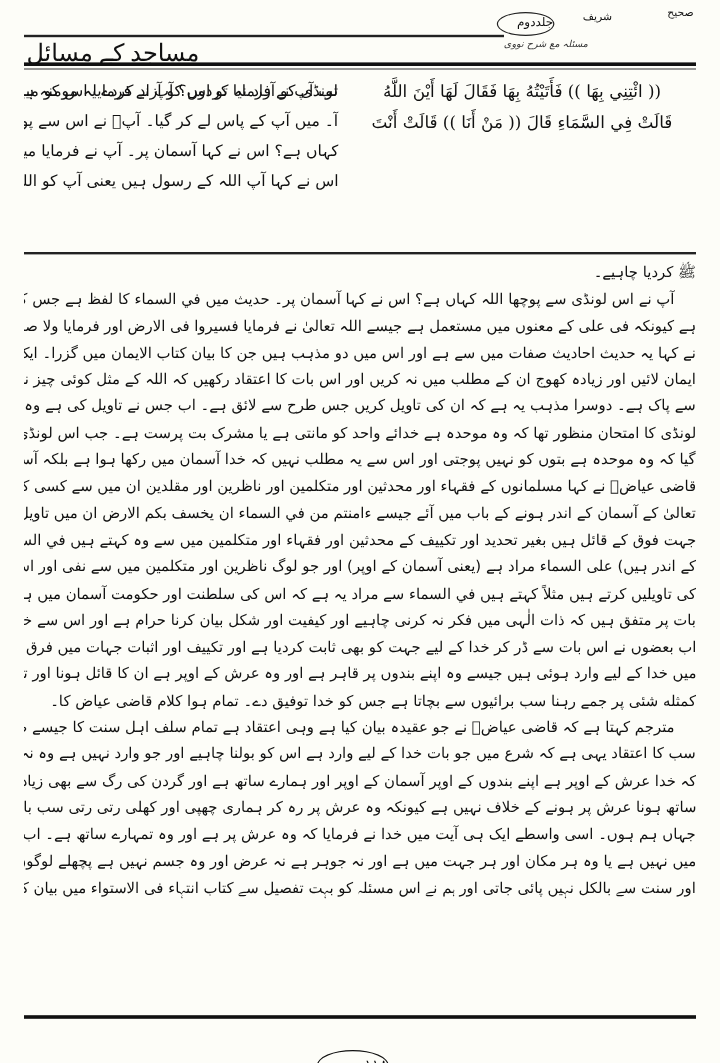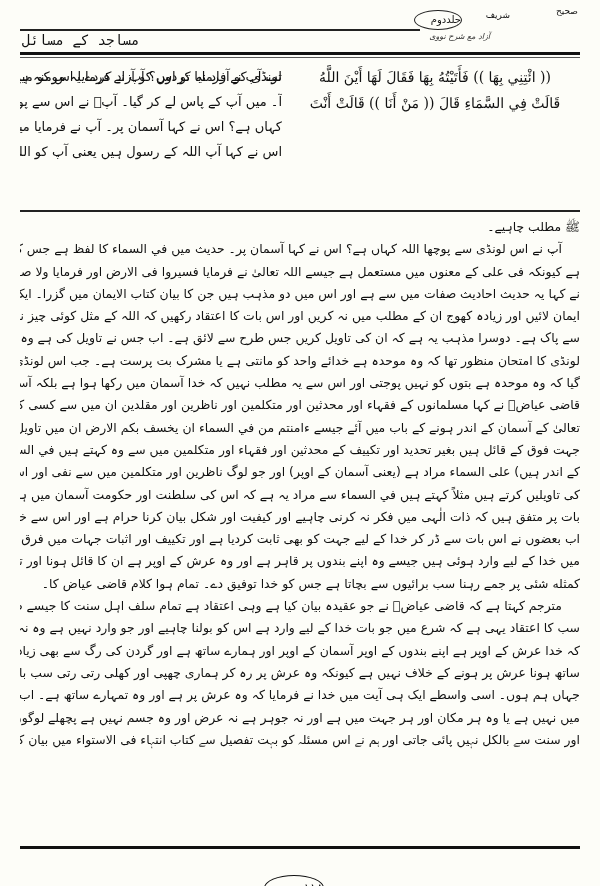--- a/index.html
+++ b/index.html
@@ -51,22 +51,22 @@
       left: 0;
       top: 57px;
       width: 560px;
       height: 1px;
       background: #555;
     }
     .header .chapter-title {
       position: absolute;
       left: 2px;
       top: 32px;
-      font-family: Liberation Mono, monospace;
-      font-size: 14px;
+      font-family: Liberation Serif, serif;
+      font-size: 20px;
       direction: rtl;
       white-space: nowrap;
     }
     .book-logo {
       position: absolute;
       right: 0;
       top: 6px;
       width: 200px;
       height: 46px;
     }
@@ -209,21 +209,21 @@
 
 <div class="page">
 
   <div class="header">
     <div class="rule-top"></div>
     <div class="chapter-title">مساجد کے مسائل</div>
     <div class="book-logo">
       <span class="sahih">صحیح</span>
       <span class="sharif">شریف</span>
       <span class="volume-oval">جلددوم</span>
-      <span class="calligraphy">آزاد مع شرح نووی</span>
+      <span class="calligraphy">مسئلہ مع شرح نووی</span>
     </div>
     <div class="rule-bottom"></div>
     <div class="rule-bottom2"></div>
   </div>
 
   <div class="top-section">
     <div class="col-arabic">
       <div class="line">(( ائْتِنِي بِهَا )) فَأَتَيْتُهُ بِهَا فَقَالَ لَهَا أَيْنَ اللَّهُ</div>
       <div class="line">قَالَتْ فِي السَّمَاءِ قَالَ (( مَنْ أَنَا )) قَالَتْ أَنْتَ</div>
     </div>
@@ -234,21 +234,21 @@
       <div class="line">اس نے کہا آپ اللہ کے رسول ہیں یعنی آپ کو اللہ نے بھیجا ہے۔</div>
     </div>
     <div class="col-urdu last-line" style="direction: rtl;">
       <div class="line">تب آپ نے فرمایا تو اس کو آزاد کردے یہ مومنہ ہے۔</div>
     </div>
   </div>
 
   <div class="section-divider"></div>
 
   <div class="commentary">
-    <div class="cline short">ﷺ مطلب چاہیے۔</div>
+    <div class="cline short">ﷺ کردیا چاہیے۔</div>
     <div class="cline indent">آپ نے اس لونڈی سے پوچھا اللہ کہاں ہے؟ اس نے کہا آسمان پر۔ حدیث میں في السماء کا لفظ ہے جس کے معنی علی السماء</div>
     <div class="cline">ہے کیونکہ فی علی کے معنوں میں مستعمل ہے جیسے اللہ تعالیٰ نے فرمایا فسیروا فی الارض اور فرمایا ولا صلبنکم فی جزوع النخل۔ نووی</div>
     <div class="cline">نے کہا یہ حدیث احادیث صفات میں سے ہے اور اس میں دو مذہب ہیں جن کا بیان کتاب الایمان میں گزرا۔ ایک مذہب یہ ہے کہ ان حدیثوں پر</div>
     <div class="cline">ایمان لائیں اور زیادہ کھوج ان کے مطلب میں نہ کریں اور اس بات کا اعتقاد رکھیں کہ اللہ کے مثل کوئی چیز نہیں ہے اور وہ مخلوقات کی نشانیوں</div>
     <div class="cline">سے پاک ہے۔ دوسرا مذہب یہ ہے کہ ان کی تاویل کریں جس طرح سے لائق ہے۔ اب جس نے تاویل کی ہے وہ کہتا ہے کہ رسول اللہؐ کو اس</div>
     <div class="cline">لونڈی کا امتحان منظور تھا کہ وہ موحدہ ہے خدائے واحد کو مانتی ہے یا مشرک بت پرست ہے۔ جب اس لونڈی نے کہا کہ خدا آسمان پر ہے تو معلوم ہو</div>
     <div class="cline">گیا کہ وہ موحدہ ہے بتوں کو نہیں پوجتی اور اس سے یہ مطلب نہیں کہ خدا آسمان میں رکھا ہوا ہے بلکہ آسمان دعا کا قبلہ ہے جیسے کعبہ نماز کا قبلہ ہے۔</div>
     <div class="cline">قاضی عیاضؒ نے کہا مسلمانوں کے فقہاء اور محدثین اور متکلمین اور ناظرین اور مقلدین ان میں سے کسی کا اختلاف نہیں کہ جو ظاہر نصوص اللہ</div>
     <div class="cline">تعالیٰ کے آسمان کے اندر ہونے کے باب میں آئے جیسے ءامنتم من في السماء ان يخسف بكم الارض ان میں تاویل کی گئی ہے اب جو</div>
     <div class="cline">جہت فوق کے قائل ہیں بغیر تحدید اور تکییف کے محدثین اور فقہاء اور متکلمین میں سے وہ کہتے ہیں في السماء سے (جس کے ظاہری معنی آسمان</div>

